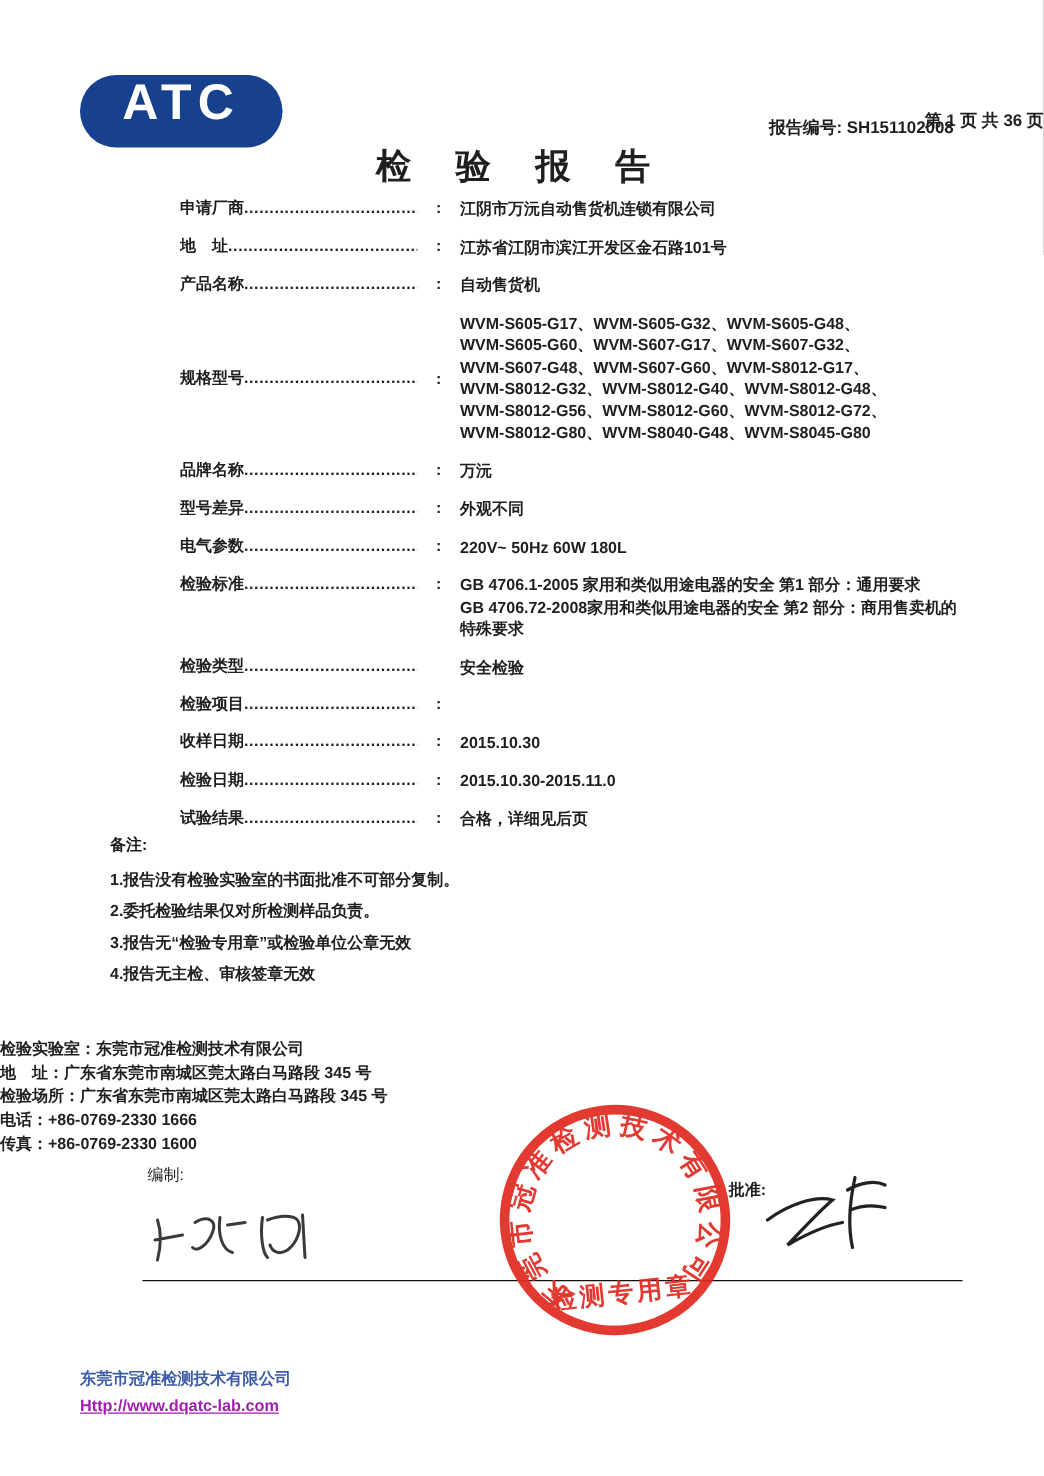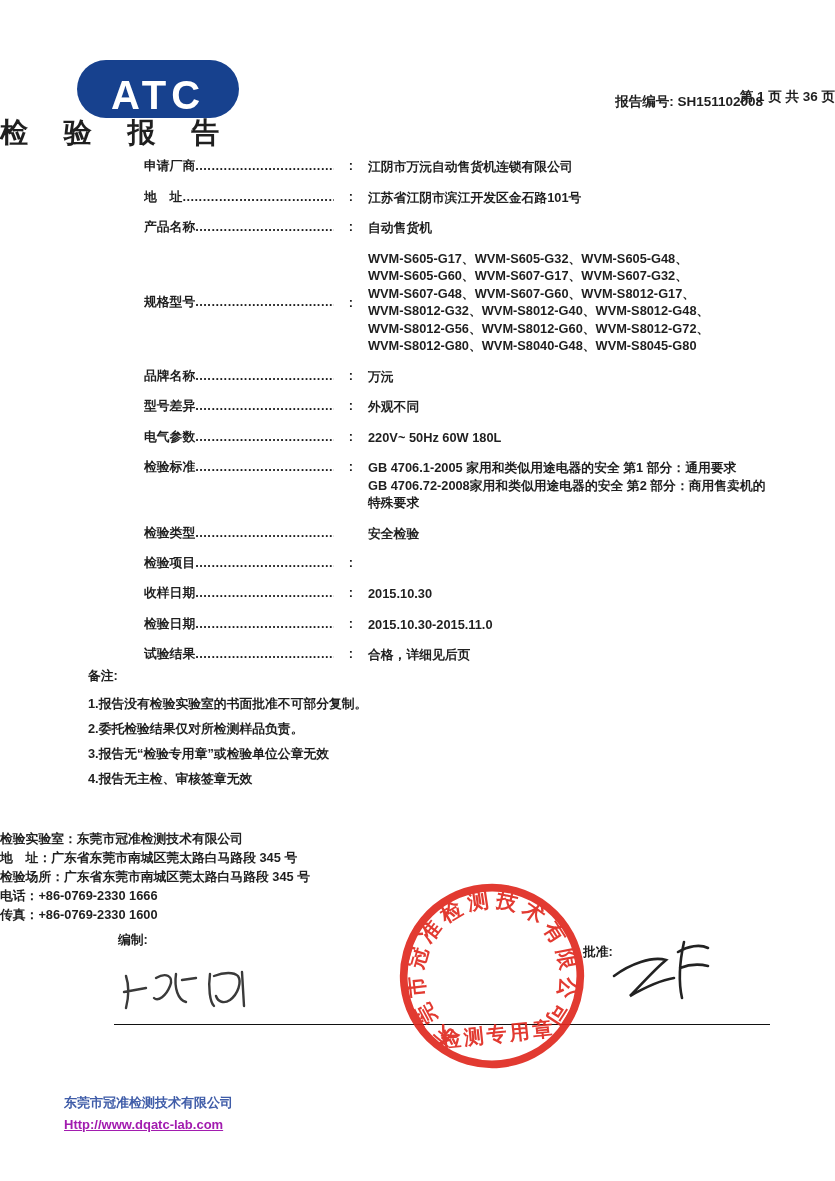--- a/index.html
+++ b/index.html
@@ -7,41 +7,41 @@
     position:relative;
     width:835px;height:1181px;
     margin:0 auto;
     background:#ffffff;
     font-family:"Liberation Sans","DejaVu Sans",sans-serif;
     color:#1f1f1f;
     overflow:hidden;
   }
   
   .logo{
-    position:absolute;left:77px;top:60px;
+    position:absolute;left:64px;top:60px;
     width:162px;height:58px;
     background:#17418e;
     border-radius:30px;
-    display:flex;align-items:flex-end;justify-content:center;
+    display:flex;align-items:flex-start;justify-content:center;
   }
   .logo span{
     color:#ffffff;font-size:40px;font-weight:800;letter-spacing:5px;
     text-shadow:0 0 1px #17418e;
   }
   .page-indicator{
     position:absolute;left:0;top:88px;width:835px;
     text-align:right;font-size:13.5px;font-weight:700;
   }
   .report-no{
     position:absolute;right:72px;top:93px;
     font-size:13.5px;font-weight:700;
   }
   .doc-title{
     position:absolute;left:0;top:114px;width:835px;
-    font-size:28px;font-weight:800;letter-spacing:14px;
+    text-align:center;font-size:28px;font-weight:800;letter-spacing:14px;
   }
   
   .fields{
     position:absolute;left:96px;top:158px;width:692px;
     font-size:12.8px;
     margin-left:48px;
   }
   .row{display:flex;margin-bottom:13px;align-items:flex-start;}
   .row.center{align-items:center;}
   .lbl{width:190px;font-weight:700;display:flex;overflow:hidden;flex:none;}
@@ -53,21 +53,21 @@
   
   .notes{position:absolute;left:88px;top:668px;font-size:12.8px;font-weight:700;}
   .notes .nh{margin-bottom:12px;}
   .notes .ni{margin-bottom:11px;line-height:14px;}
   
   .lab{
     position:absolute;left:0;top:829px;width:835px;
     font-size:12.8px;font-weight:700;line-height:19px;
   }
   
-  .prepared-label{position:absolute;left:118px;top:932px;font-size:12.8px;font-weight:700;}
+  .prepared-label{position:absolute;left:118px;top:932px;font-size:12.8px;font-weight:400;}
   .approved-label{position:absolute;left:583px;top:944px;font-size:12.8px;font-weight:700;}
   .sign-line{position:absolute;left:114px;top:1024px;width:656px;height:0;border-top:1.6px solid #111;}
   .scribble{position:absolute;}
   
   .stamp{
     position:absolute;left:396px;top:880px;width:192px;height:192px;
     transform:rotate(-6deg);opacity:0.92;
   }
   
   .footer{position:absolute;left:64px;top:1094px;font-size:13px;font-weight:700;}

